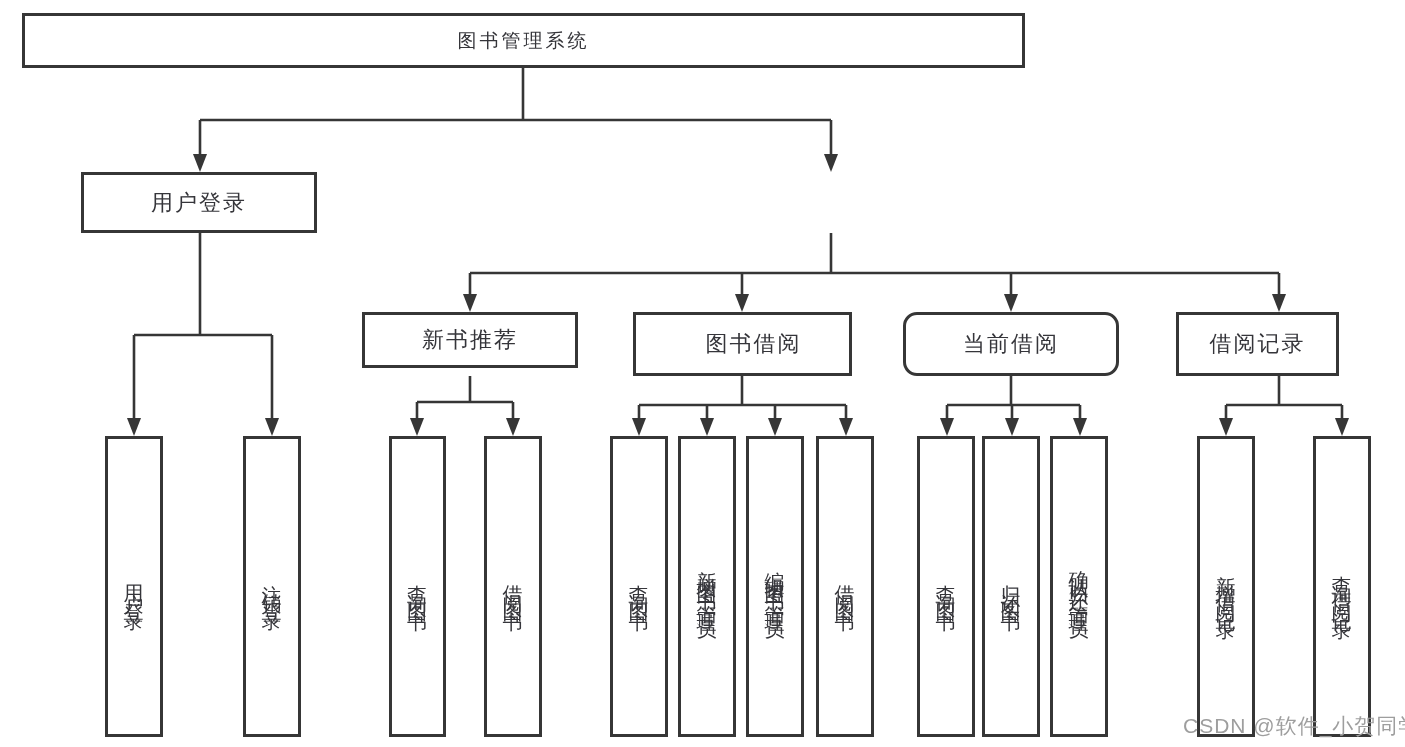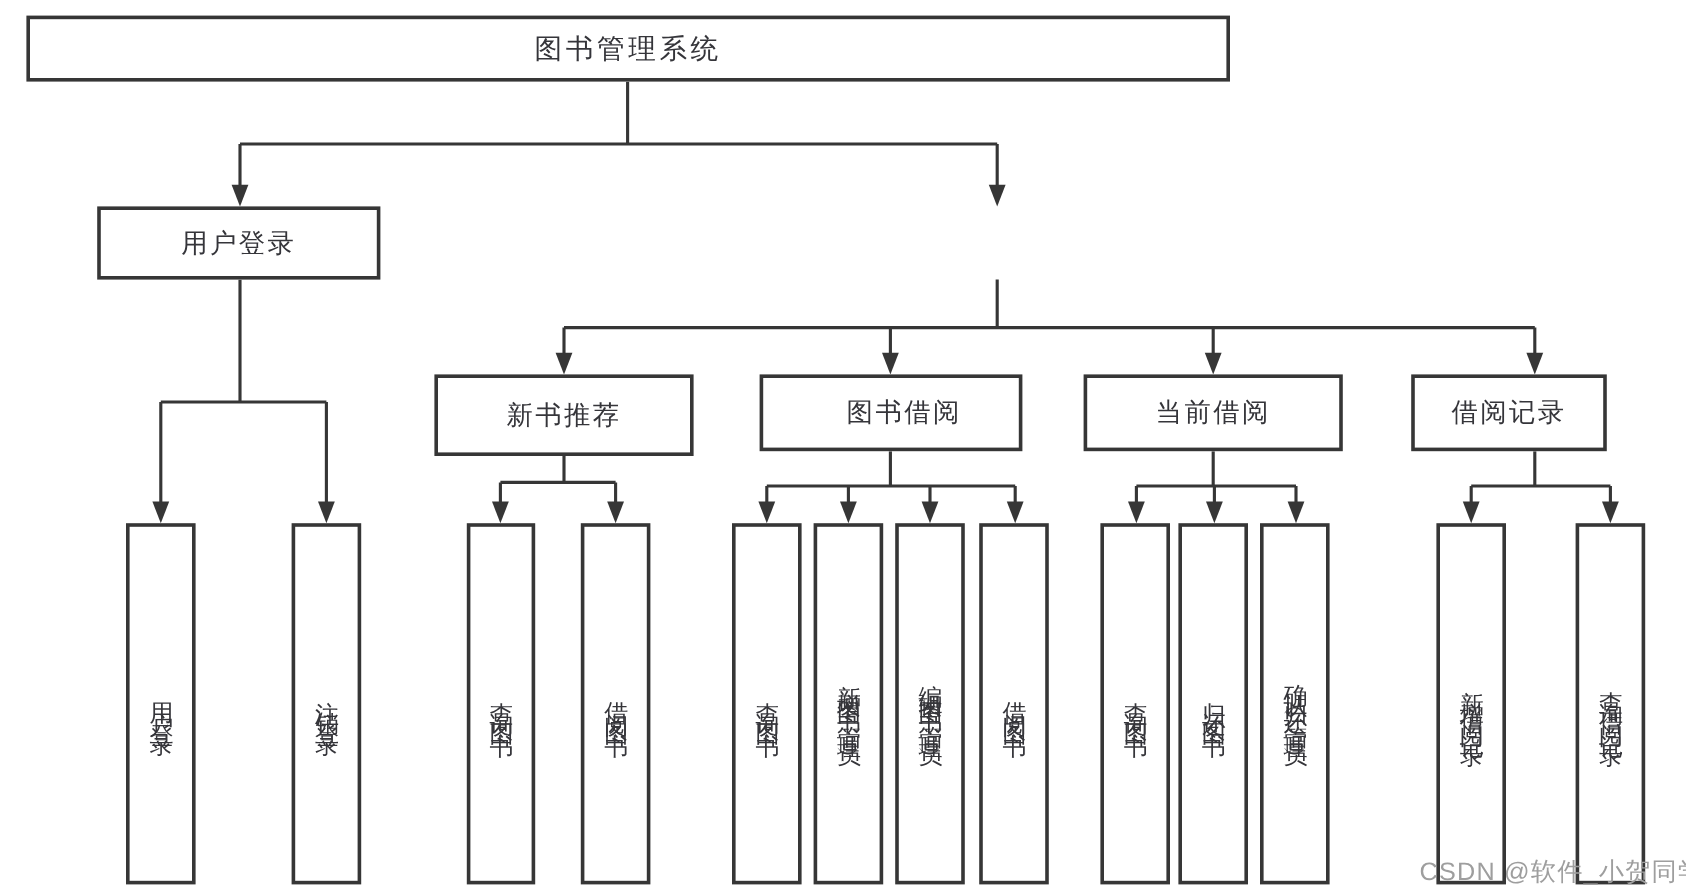--- a/index.html
+++ b/index.html
@@ -32,21 +32,21 @@
     display: flex;
     align-items: center;
     justify-content: center;
     text-align: center;
   }
   .node.h {
     font-size: 22px;
     letter-spacing: 2px;
   }
   .node.root {
-    font-size: 23px;
+    font-size: 19px;
     letter-spacing: 3px;
   }
   .node.leaf {
     font-size: 20px;
   }
   .node.leaf .vtext {
     writing-mode: vertical-rl;
     text-orientation: mixed;
     letter-spacing: 9px;
     line-height: 1;
@@ -110,27 +110,27 @@
   </svg>
 
   <div class="node root" style="left:22px; top:13px; width:1003px; height:55px;">
     <span>图书管理系统</span>
   </div>
 
   <div class="node h" style="left:81px; top:172px; width:236px; height:61px;">
     <span>用户登录</span>
   </div>
 
-  <div class="node h" style="left:362px; top:312px; width:216px; height:68px;">
+  <div class="node h" style="left:362px; top:312px; width:216px; height:56px;">
     <span>新书推荐</span>
   </div>
   <div class="node h" style="left:633px; top:312px; width:219px; height:64px;padding-left:22px;">
     <span>图书借阅</span>
   </div>
-  <div class="node h" style="left:903px; top:312px; width:216px; height:64px;">
+  <div class="node h" style="left:903px; top:312px; width:216px; height:64px;border-radius:14px;">
     <span>当前借阅</span>
   </div>
   <div class="node h" style="left:1176px; top:312px; width:163px; height:64px;">
     <span>借阅记录</span>
   </div>
 
   <div class="node leaf" style="left:105px; top:436px; width:58px; height:301px;">
     <span class="vtext">用户登录</span>
   </div>
   <div class="node leaf" style="left:243px; top:436px; width:58px; height:301px;">

